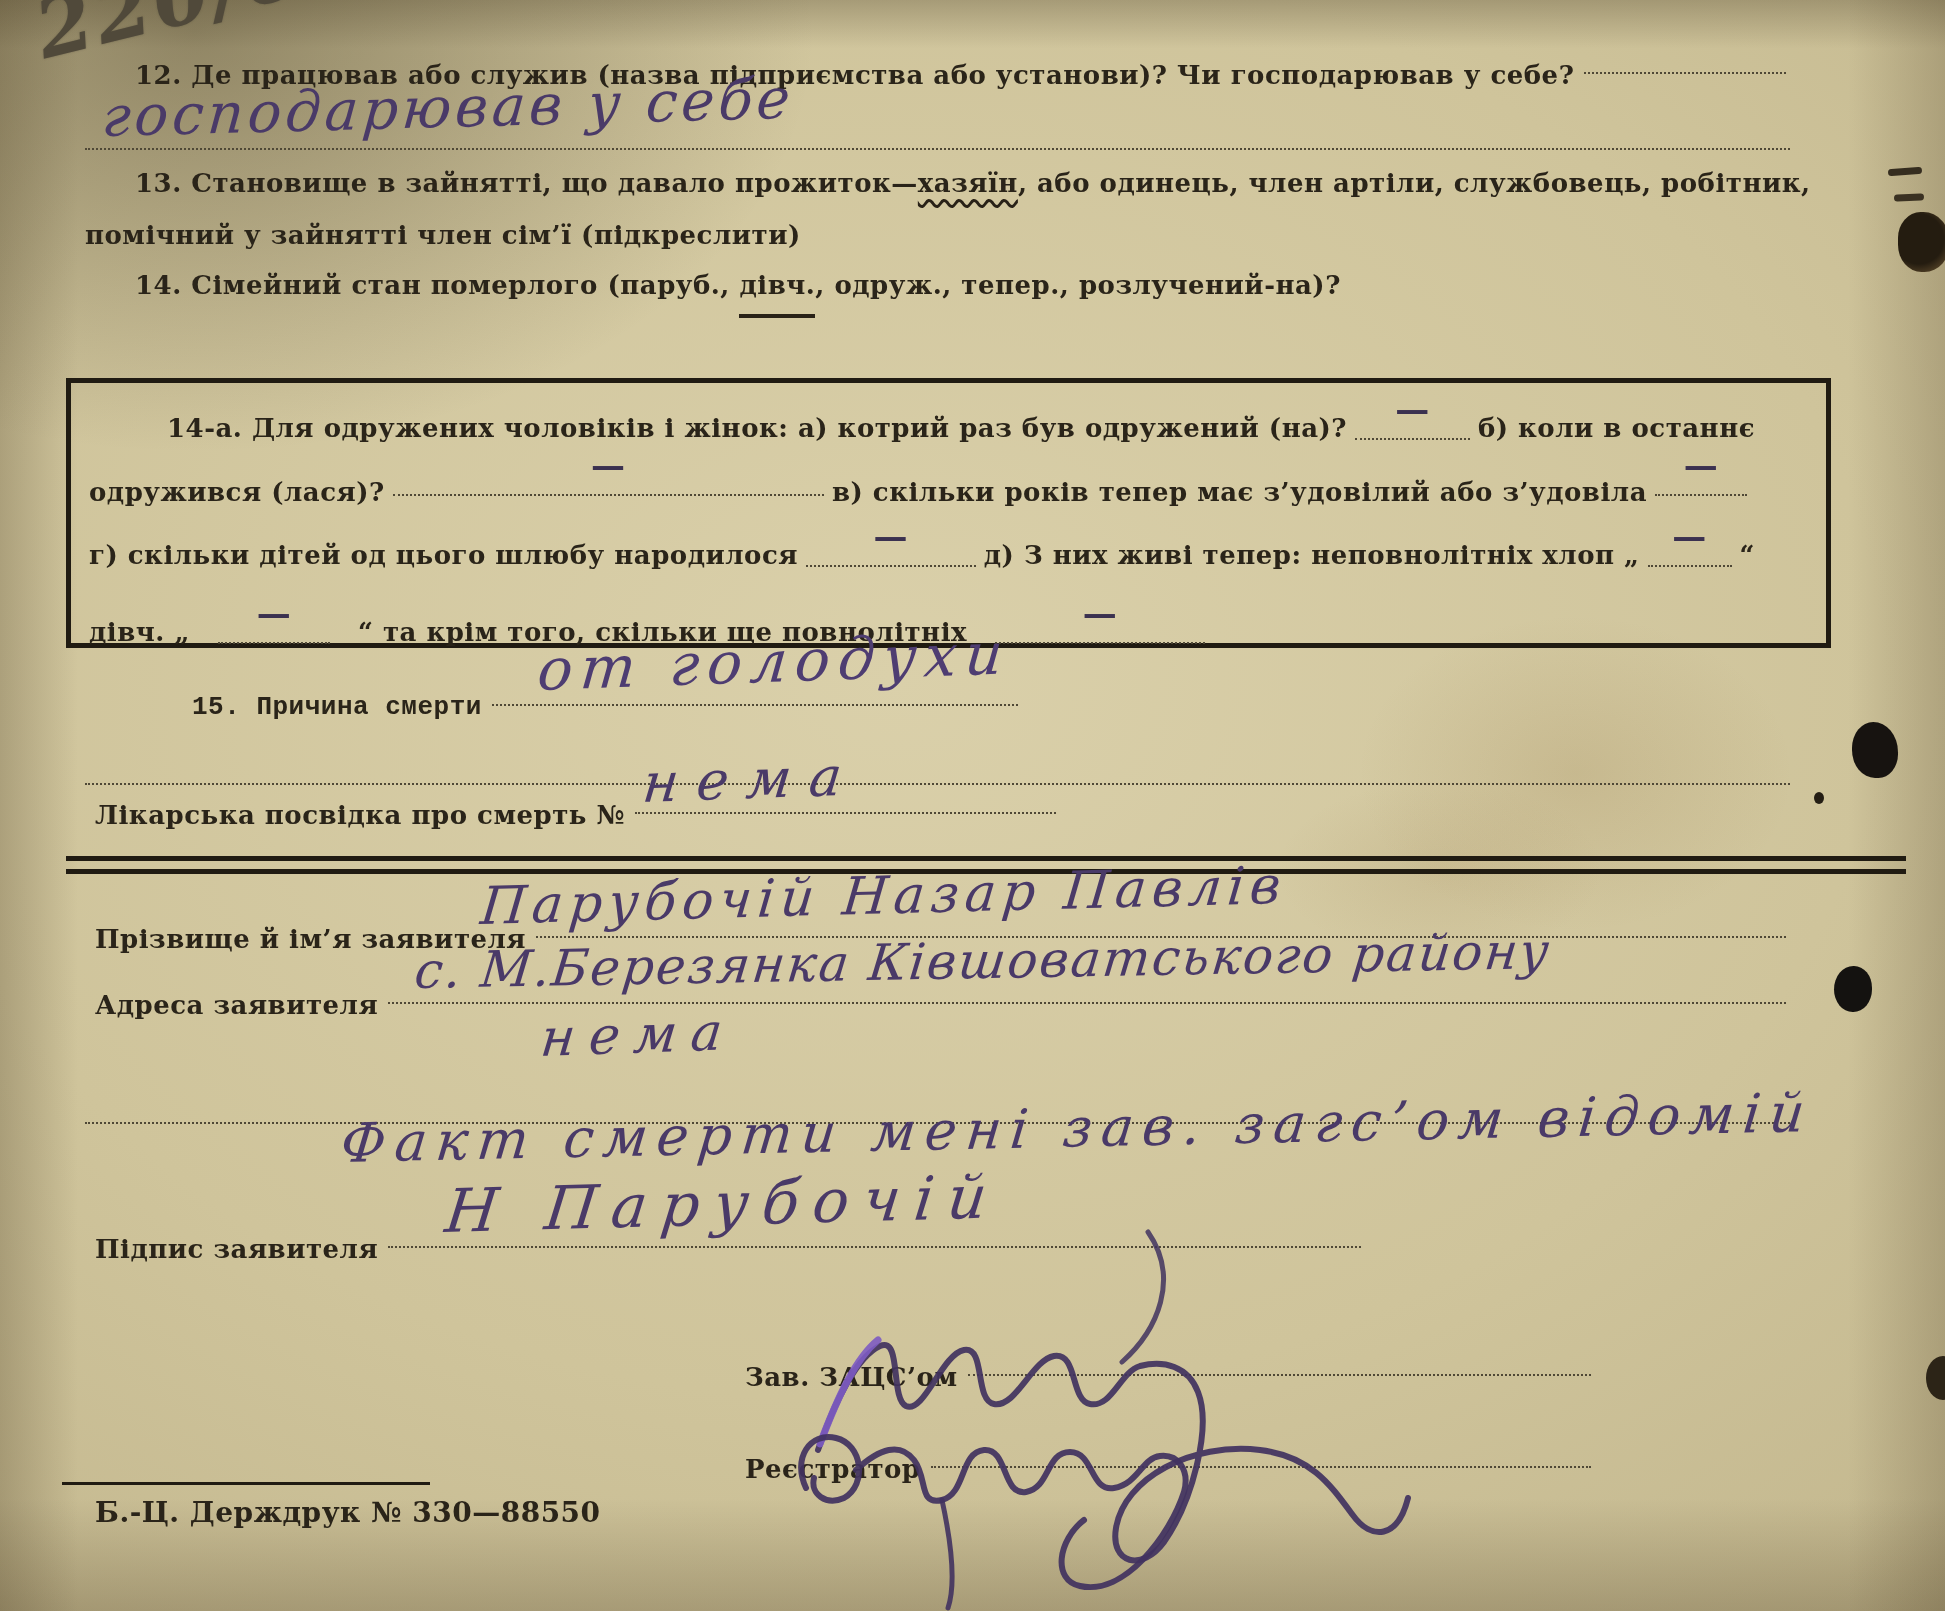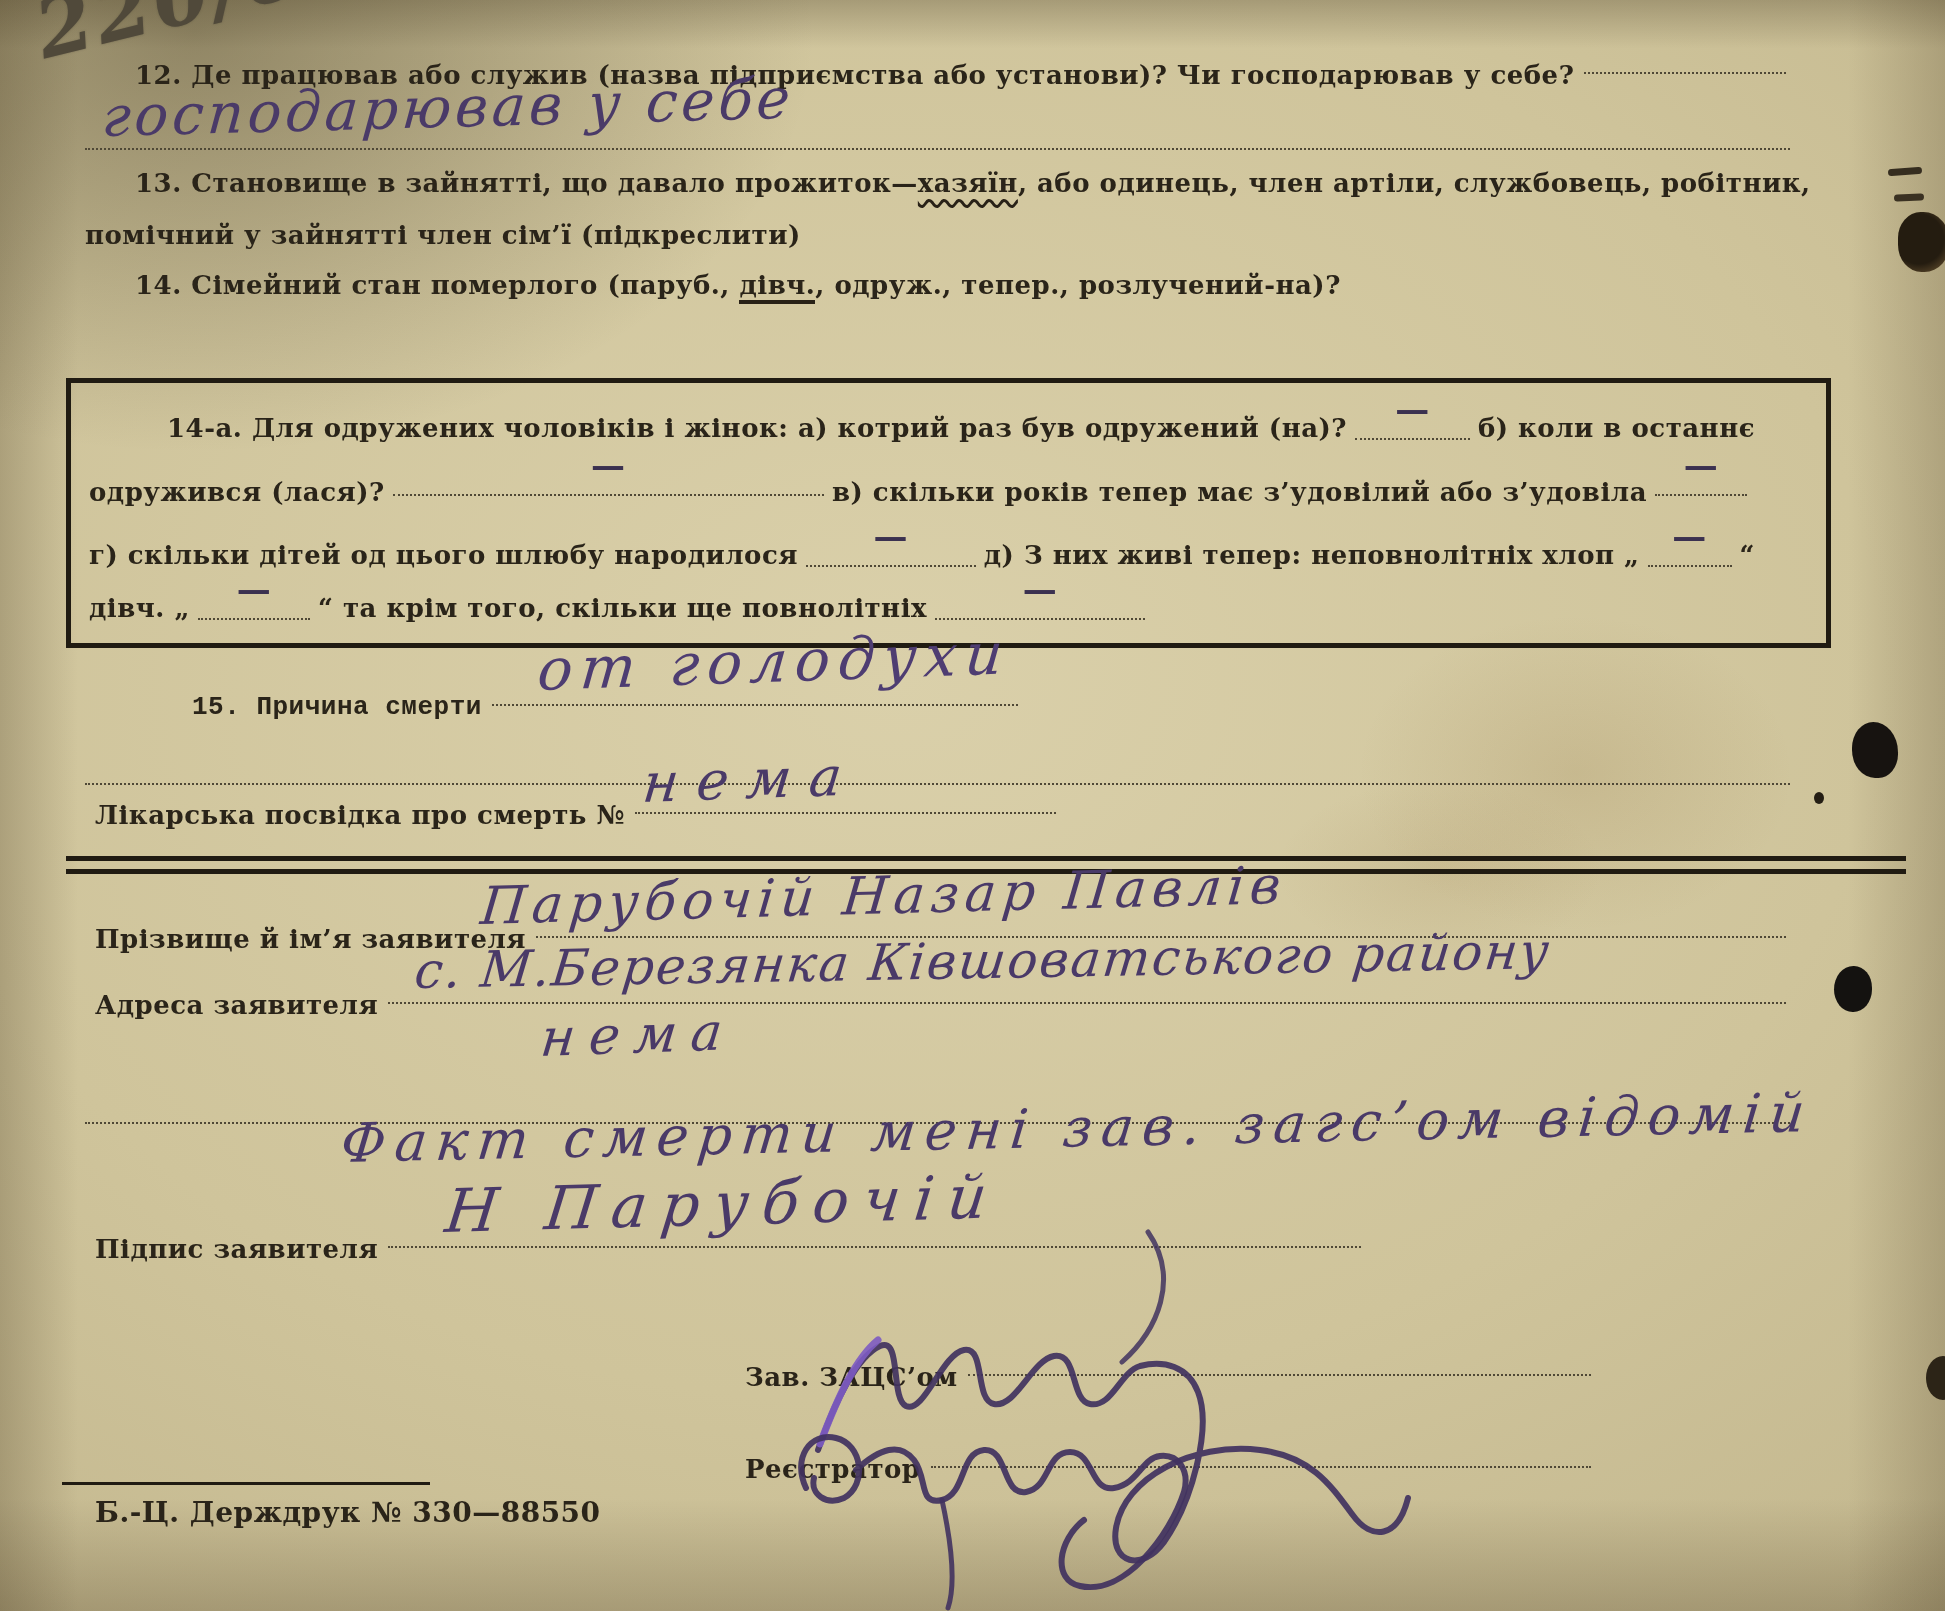--- a/index.html
+++ b/index.html
@@ -18,21 +18,21 @@
   }
   .printed{font-weight:700; color:#2a2419; letter-spacing:.5px;}
   .row{position:absolute; display:flex; align-items:center; font-size:26px; line-height:34px; z-index:2;}
   .row .leader{flex:1; height:0; border-bottom:2px dotted #4f4836; margin:0 4px 5px 10px;}
   .dotline{position:absolute; height:0; border-bottom:2px dotted #4f4836; z-index:1;}
   .hand{
     position:absolute; font-style:italic; color:#4a3a68; white-space:nowrap; z-index:5;
     font-family:"DejaVu Serif", serif; transform-origin:left bottom;
   }
   .uw{text-decoration:underline; text-decoration-style:wavy; text-decoration-color:#292217; text-decoration-thickness:3px; text-underline-offset:7px;}
-  .us{border-bottom:4px solid #292217; padding-bottom:0;}
+  .us{border-bottom:4px solid #292217; padding-bottom:14px;}
   #box14a{position:absolute; left:66px; top:378px; width:1712px; height:260px; border:5px solid #201b12; z-index:2;padding-left:43px;}
   .boxrow{position:absolute; left:18px; width:1666px; display:flex; align-items:flex-end; font-size:26px; line-height:34px;}
   .blank{position:relative; height:10px; border-bottom:2px dotted #4f4836; margin:0 8px 5px;}
   .blank.grow{flex:1;}
   .blank .dash{position:absolute; left:50%; top:-36px; transform:translateX(-50%); font-size:34px; font-weight:700; color:#3b3150; font-style:normal;}
   .rule{position:absolute; background:#201b12; z-index:2;}
   .artifact{position:absolute; z-index:6;}
   #sig-overlay{position:absolute; left:0; top:0; z-index:7; pointer-events:none;}
   #pencil-number{
     position:absolute; left:26px; top:-14px; z-index:6;
@@ -88,21 +88,21 @@
       <span>г) скільки дітей од цього шлюбу народилося</span>
       <span class="blank grow">
           <span class="dash">—</span>
         </span>
       <span>д) З них живі тепер: неповнолітніх хлоп „</span>
       <span class="blank" style="width:84px;">
           <span class="dash">—</span>
         </span>
       <span>“</span>
     </div>
-    <div class="boxrow printed" style="top:208px;">
+    <div class="boxrow printed" style="top:232px;gap:20px;">
       <span>дівч. „</span>
       <span class="blank" style="width:112px;">
           <span class="dash">—</span>
         </span>
       <span>“ та крім того, скільки ще повнолітніх</span>
       <span class="blank" style="width:210px;">
           <span class="dash">—</span>
         </span>
     </div>
   </div>

